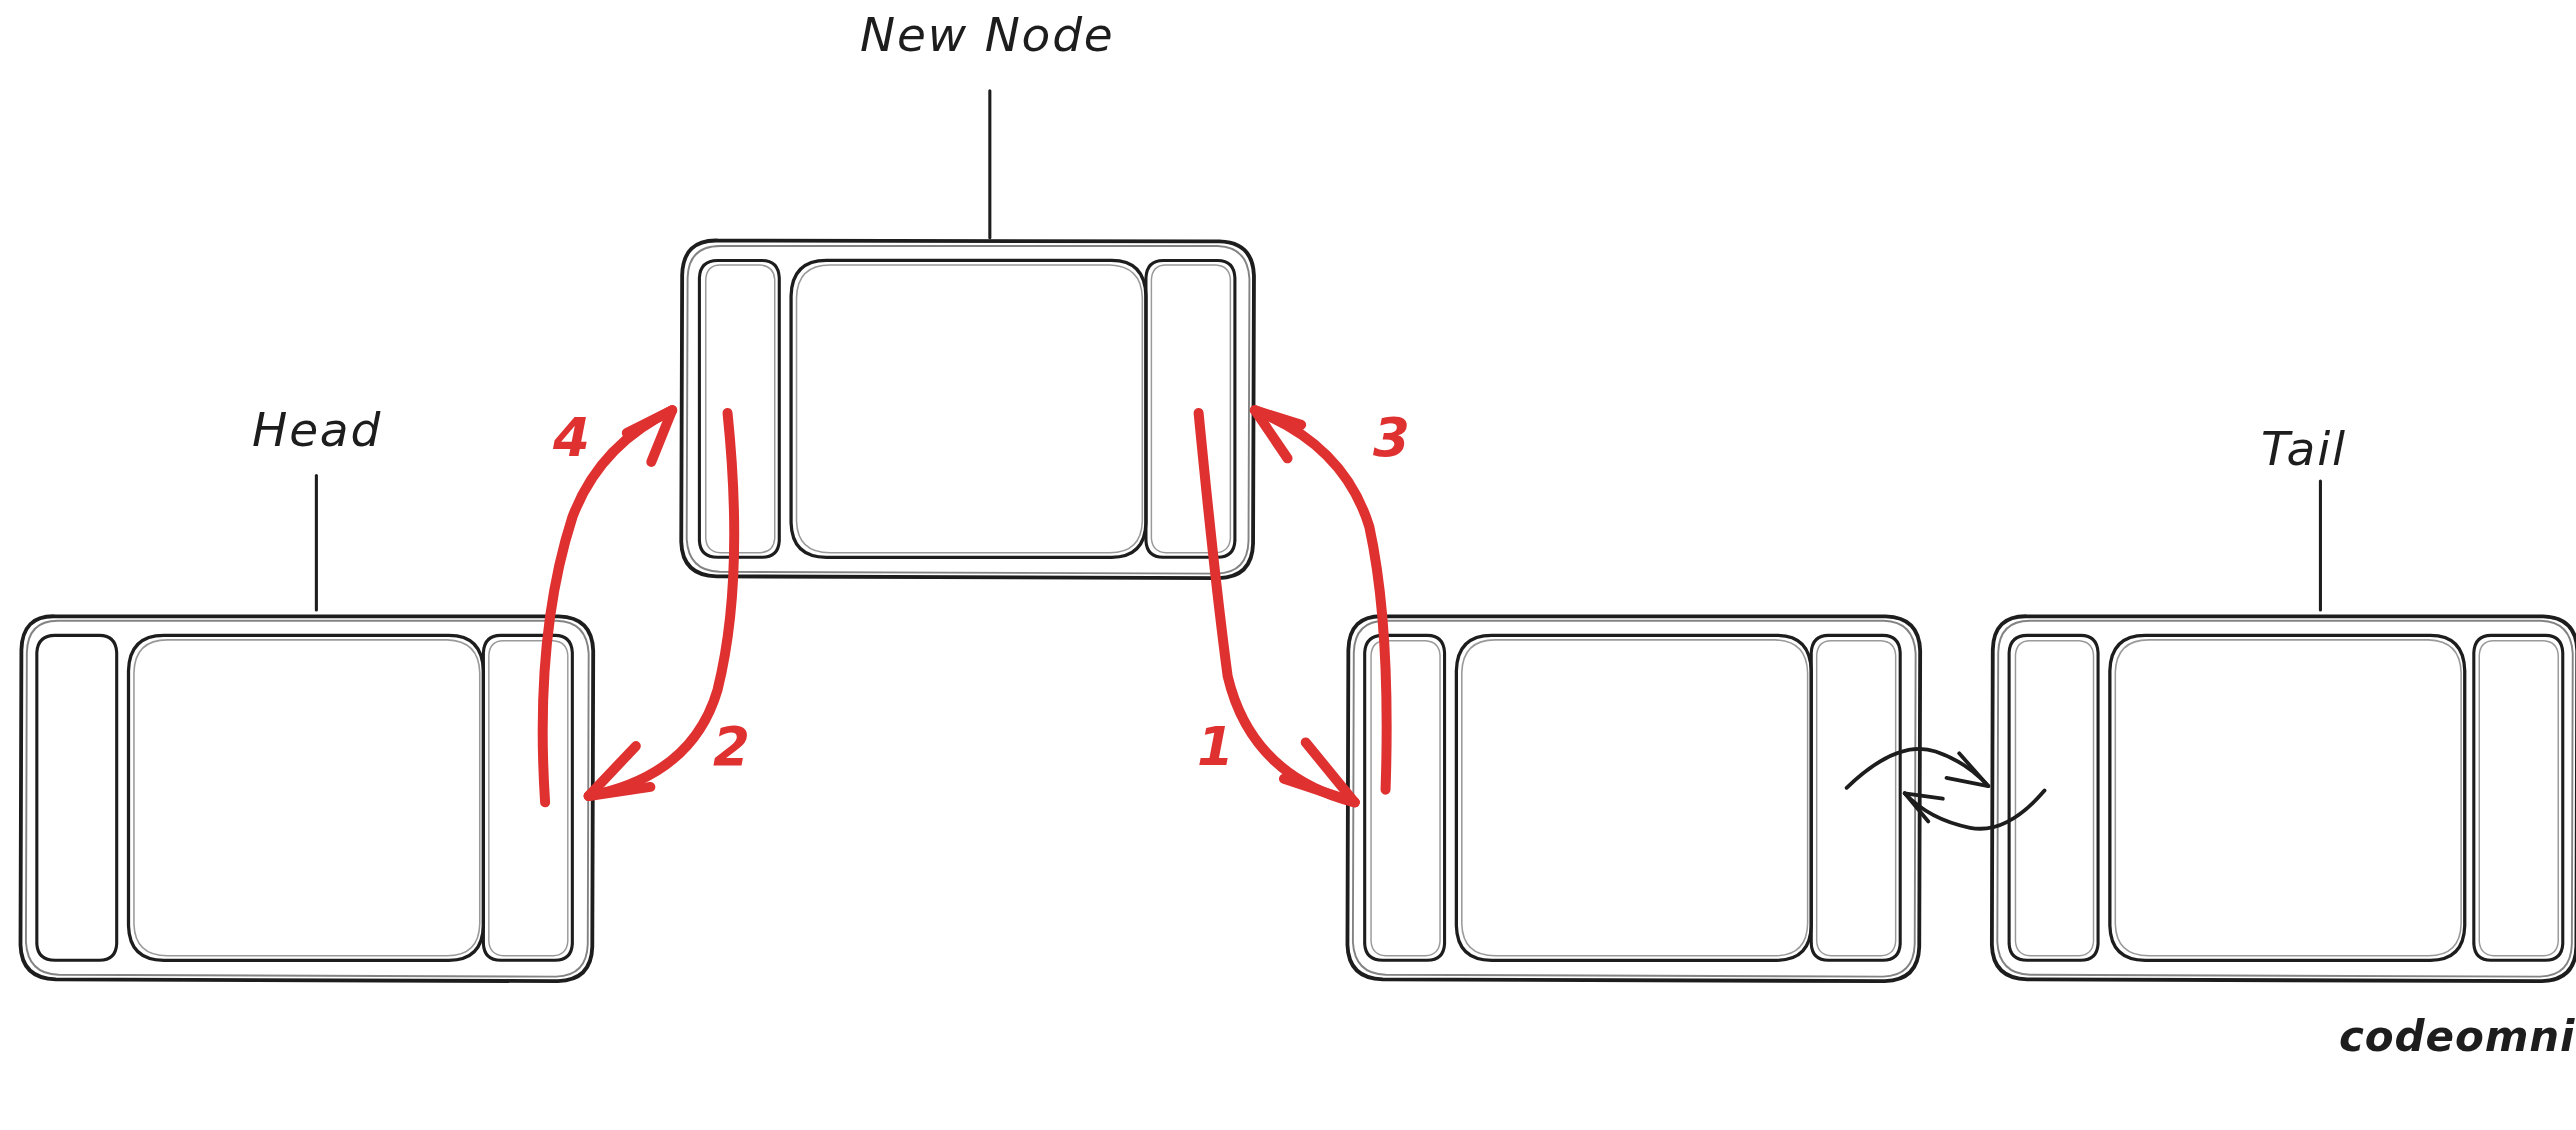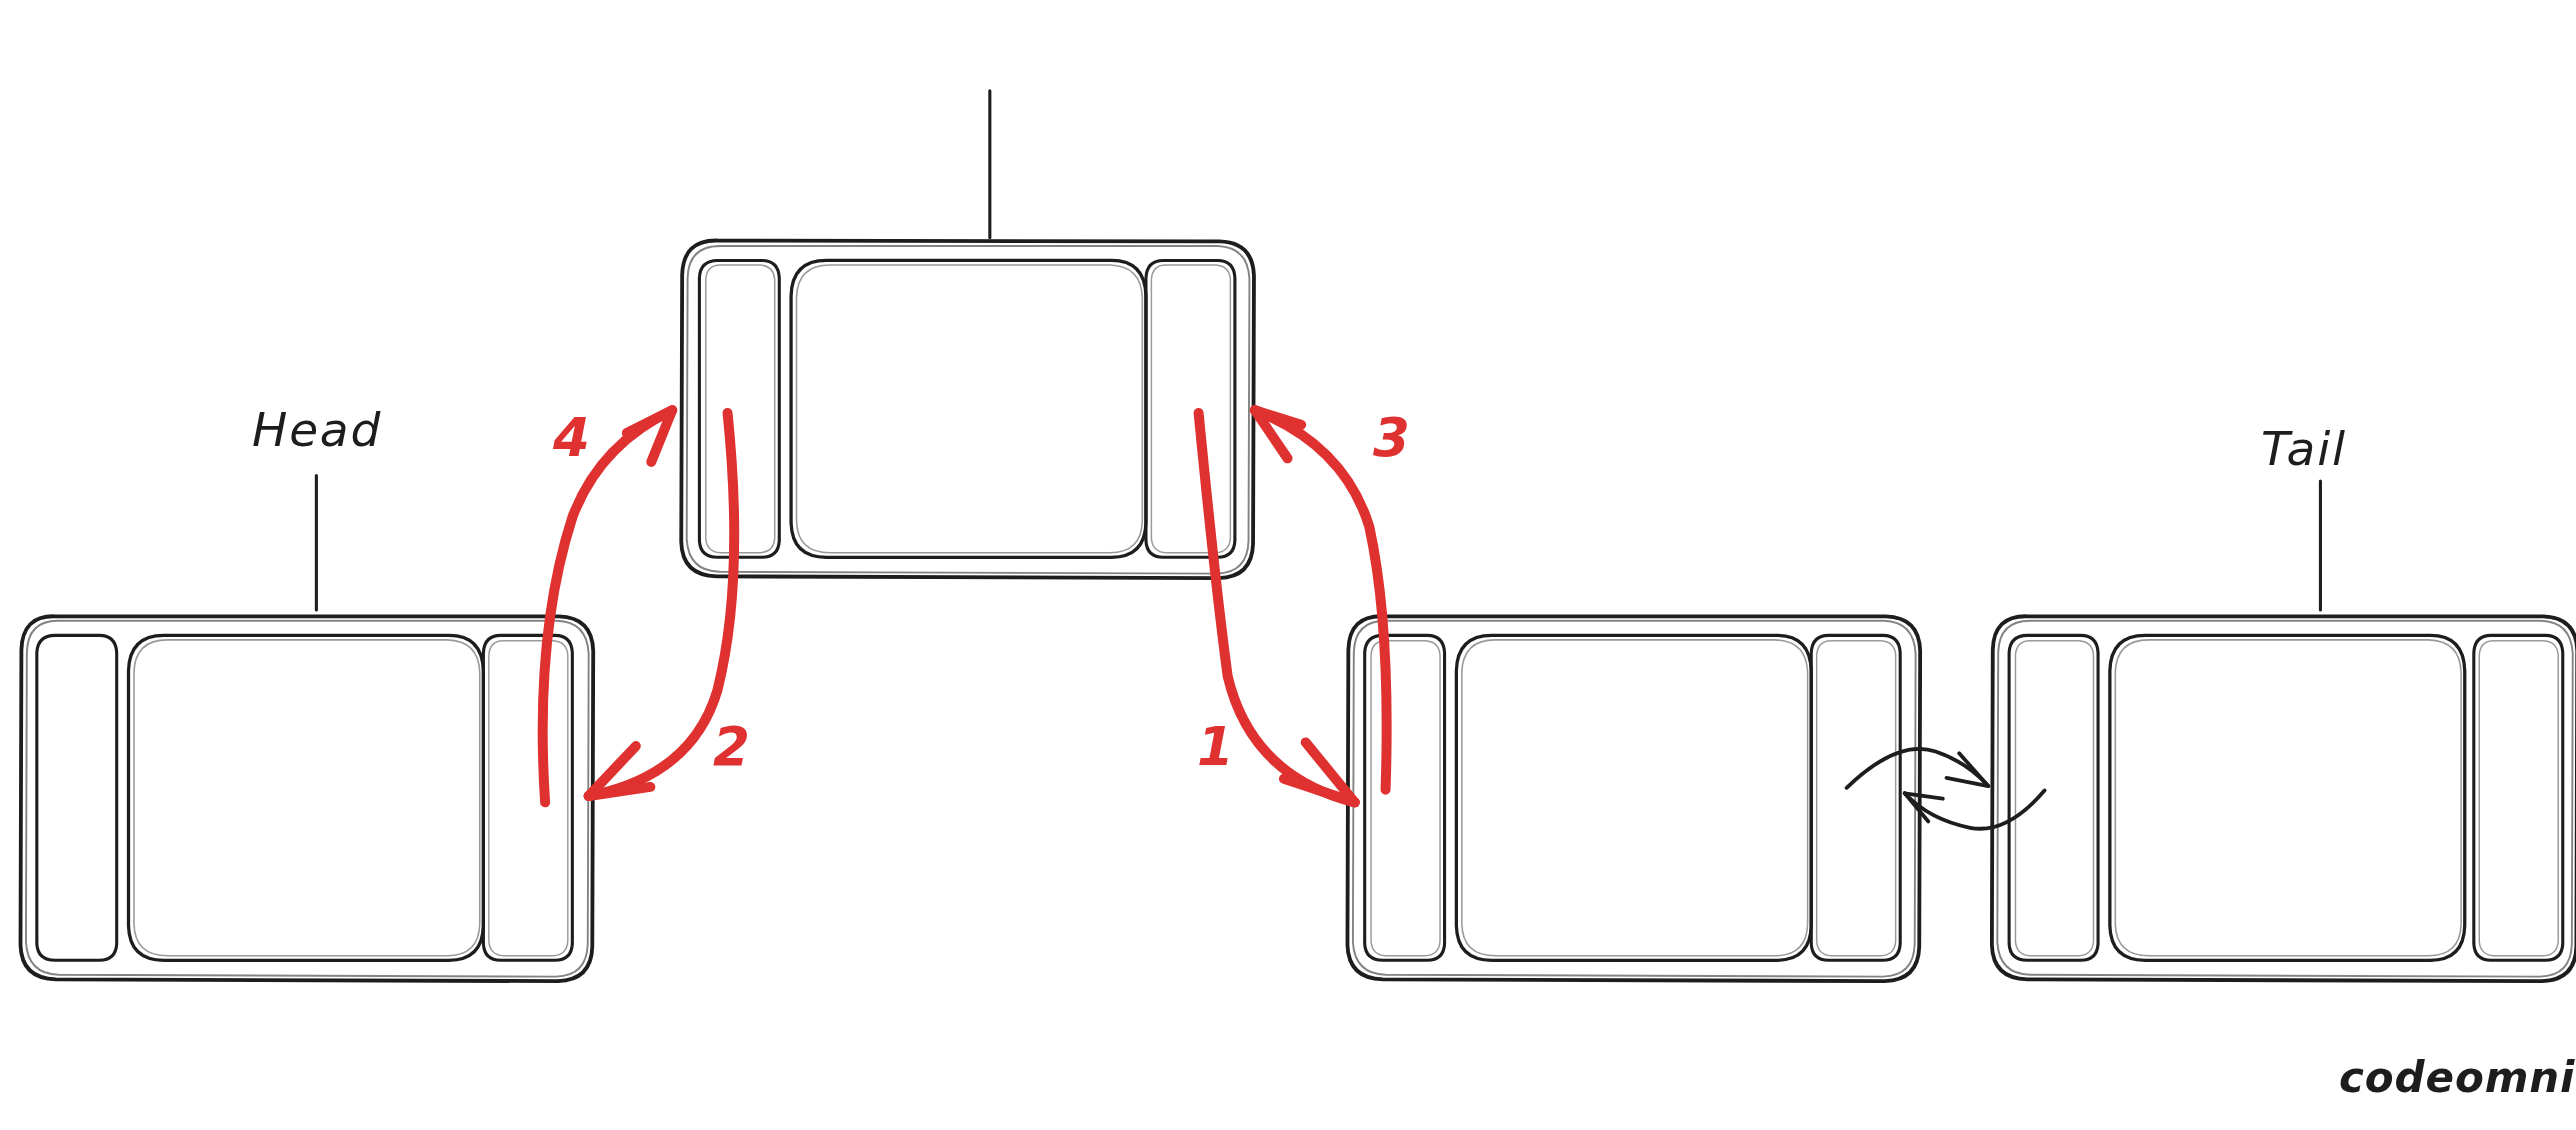--- a/index.html
+++ b/index.html
@@ -144,27 +144,28 @@
     <g fill="none" stroke="#e03131" stroke-width="11" stroke-linecap="round" stroke-linejoin="round">
       <path d="M1526,870 Q1532,690 1508,580 Q1480,490 1382,452"></path>
       <path d="M1433,468 L1382,452"></path>
       <path d="M1418,505 L1382,452"></path>
     </g>
 
   </svg>
 
   <div class="hand-text node-label" style="left:252px; top:402px;">Head</div>
 
+  <div class="hand-text node-label" style="left:860px; top:7.3px;">New Node</div>
 
   <div class="hand-text node-label" style="left:2261px; top:421px;">Tail</div>
 
   <div class="hand-text step-num" style="left:553px; top:407px;">4</div>
 
   <div class="hand-text step-num" style="left:713px; top:716px;">2</div>
 
   <div class="hand-text step-num" style="left:1197px; top:716px;">1</div>
 
   <div class="hand-text step-num" style="left:1373px; top:407px;">3</div>
 
-  <div class="hand-text watermark" style="left:2339px; top:1053px;">codeomni</div>
+  <div class="hand-text watermark" style="left:2339px; top:1012px;">codeomni</div>
 
 </div>
 
 
 </body></html>

